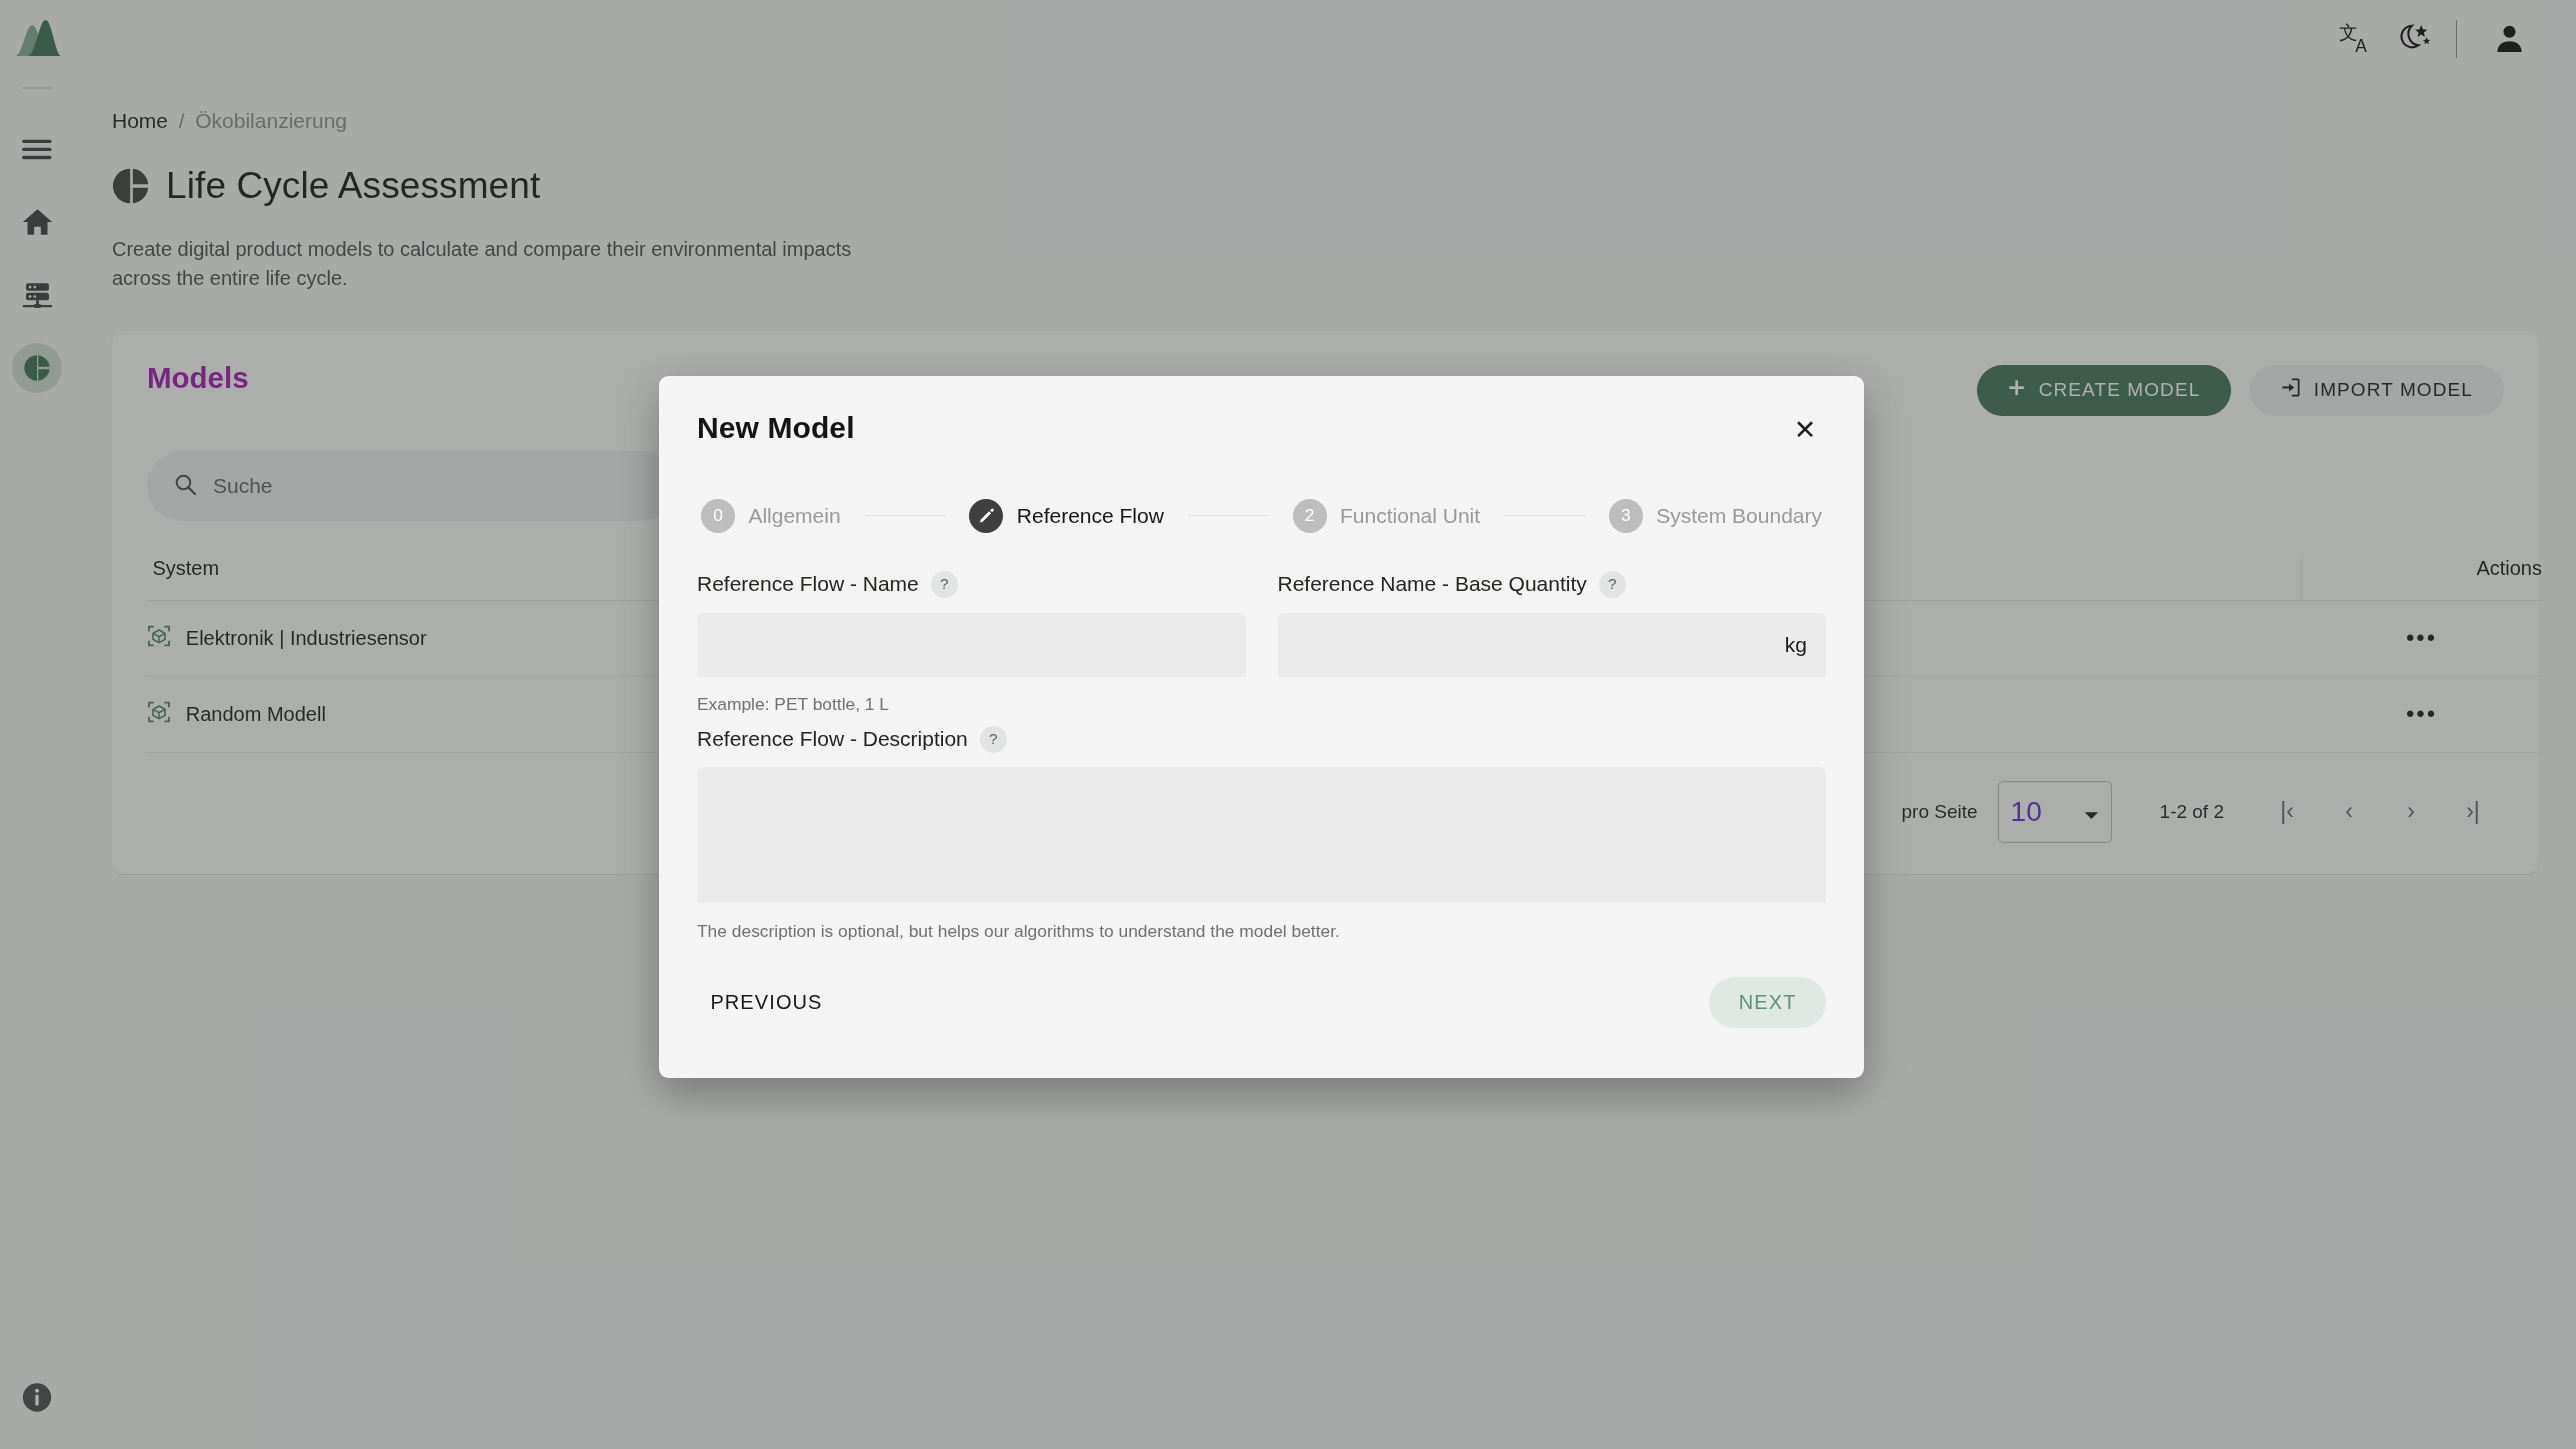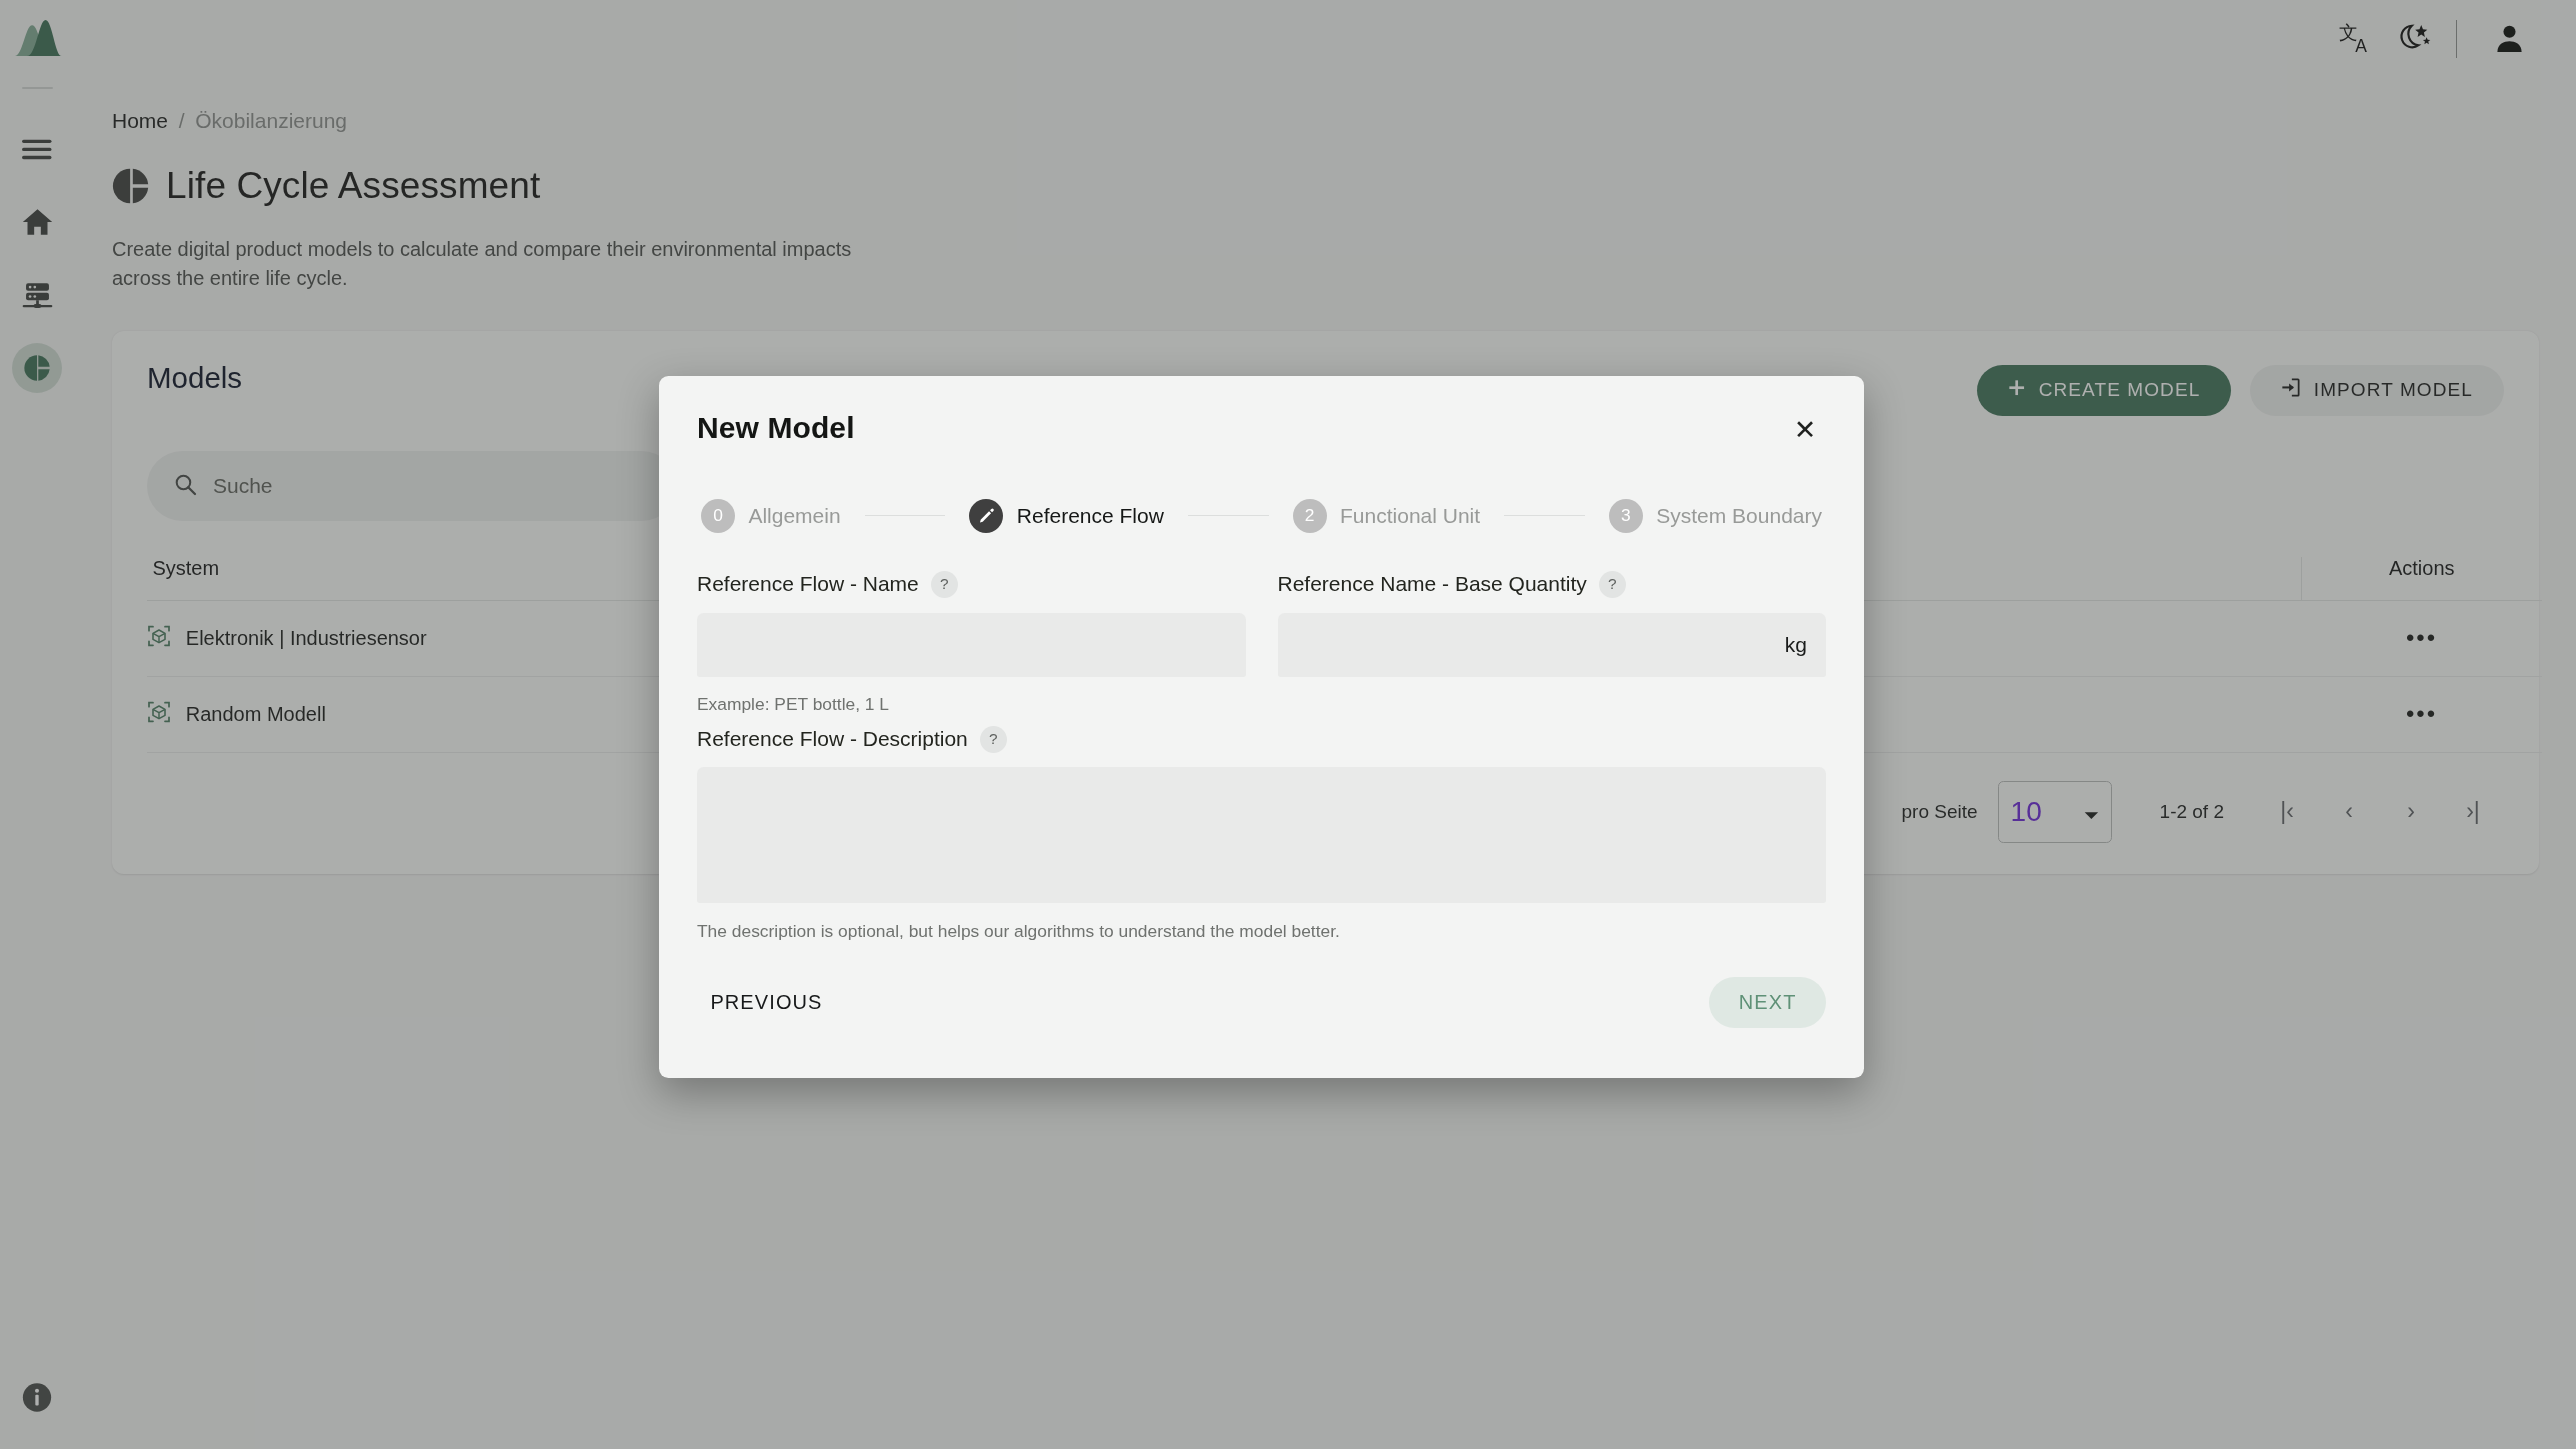--- a/index.html
+++ b/index.html
@@ -55,41 +55,41 @@
   .page-sub { margin-top: 28px; font-size: 20px; line-height: 1.45; color: #4c4f4d; max-width: 792px; }
 
   
   .card {
     position: relative; margin-top: 38px; width: 2427px; background: #fbfcfb;
     border-radius: 12px; padding: 29.5px 35px 0 35px;
     box-shadow: 0 0.7px 2px rgba(0,0,0,.10);
     min-height: 510px;
   }
   .card-head { display: flex; align-items: flex-start; justify-content: space-between; }
-  .card-title { font-size: 29.5px; color: #0f172a; font-weight: 400; }
+  .card-title { font-size: 29.5px; color: #a21caf; font-weight: 700; }
   .card-actions { display: flex; gap: 19px; padding-top: 4px; }
   .btn {
     height: 51px; border-radius: 25.5px; display: inline-flex; align-items: center; gap: 13.4px;
     padding: 0 31px; font-size: 19px; letter-spacing: 1.1px; font-weight: 500; border: none;
   }
   .btn-primary { background: #41735b; color: #ffffff; }
   .btn-ghost { background: #eceeed; color: #1d1f1e; }
 
   .search-wrap { margin-top: 35px; width: 530px; height: 70px; background: #eceeed;
     border-radius: 35px; display: flex; align-items: center; gap: 16px; padding: 0 27px; }
   .search-ph { font-size: 21px; color: #62655f; }
 
   table.models { width: 100%; border-collapse: collapse; margin-top: 36px; table-layout: fixed; }
   table.models th {
     text-align: left; font-size: 20px; font-weight: 400; color: #18191a;
     padding: 0 0 20px 0; border-bottom: 1.3px solid #e2e4e3;
   }
   table.models th.col-model { width: 718px; padding-left: 5.4px; }
   table.models th.col-desc { width: 1436px; }
-  table.models th.col-actions { width: 241px; text-align: center; border-left: 1.3px solid #e2e4e3; }
+  table.models th.col-actions { width: 241px; text-align: right; border-left: 1.3px solid #e2e4e3; }
   table.models td { padding: 23px 0; border-bottom: 1.3px solid #e8eae9; vertical-align: middle; font-size: 20px; color: #1b1d1c; }
   td.c-model { padding-left: 5.4px; }
   .model-cell { display: flex; align-items: center; gap: 14.8px; }
   .desc-txt { color: #33363a; line-height: 1.5; font-size: 19.5px; }
   td.c-actions { text-align: center; }
   .dots { font-size: 24px; letter-spacing: 2px; color: #1b1d1c; line-height: 1; }
 
   .pager { display: flex; align-items: center; justify-content: flex-end; gap: 0; padding: 28px 0 31px 0; text-align: right; }
   .pager-label { font-size: 19px; color: #1e2120; }
   .pager-select {

